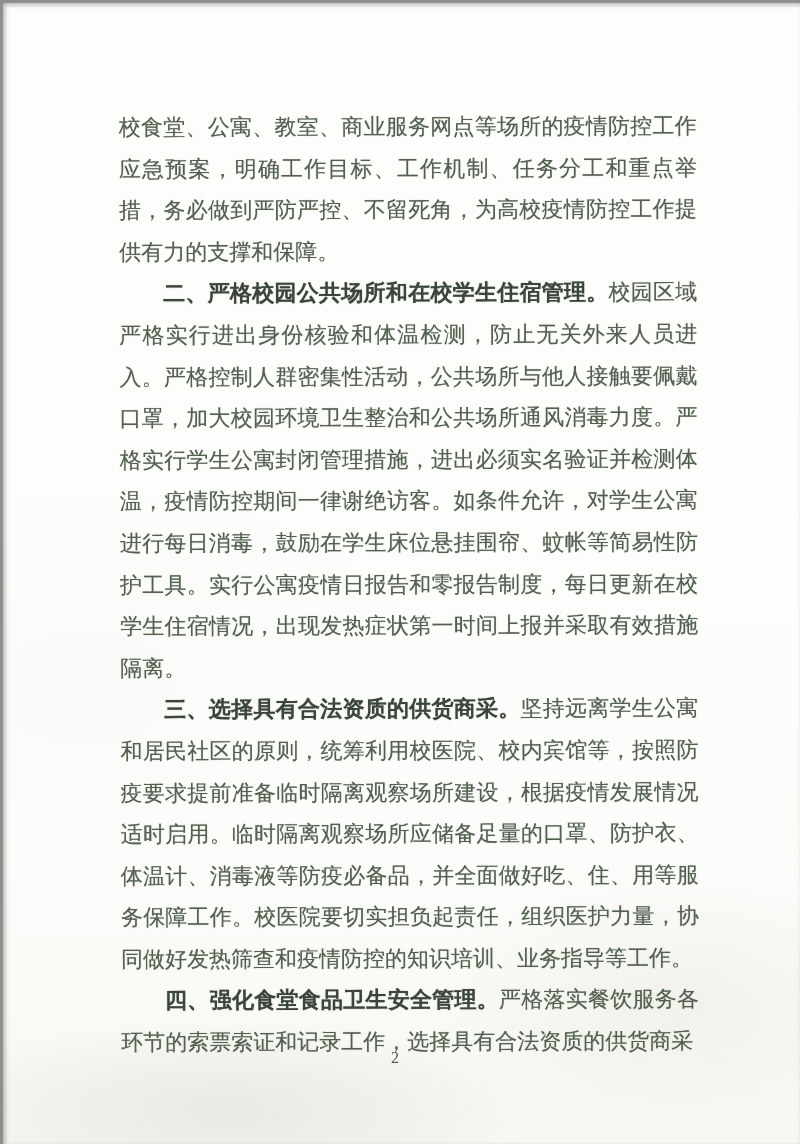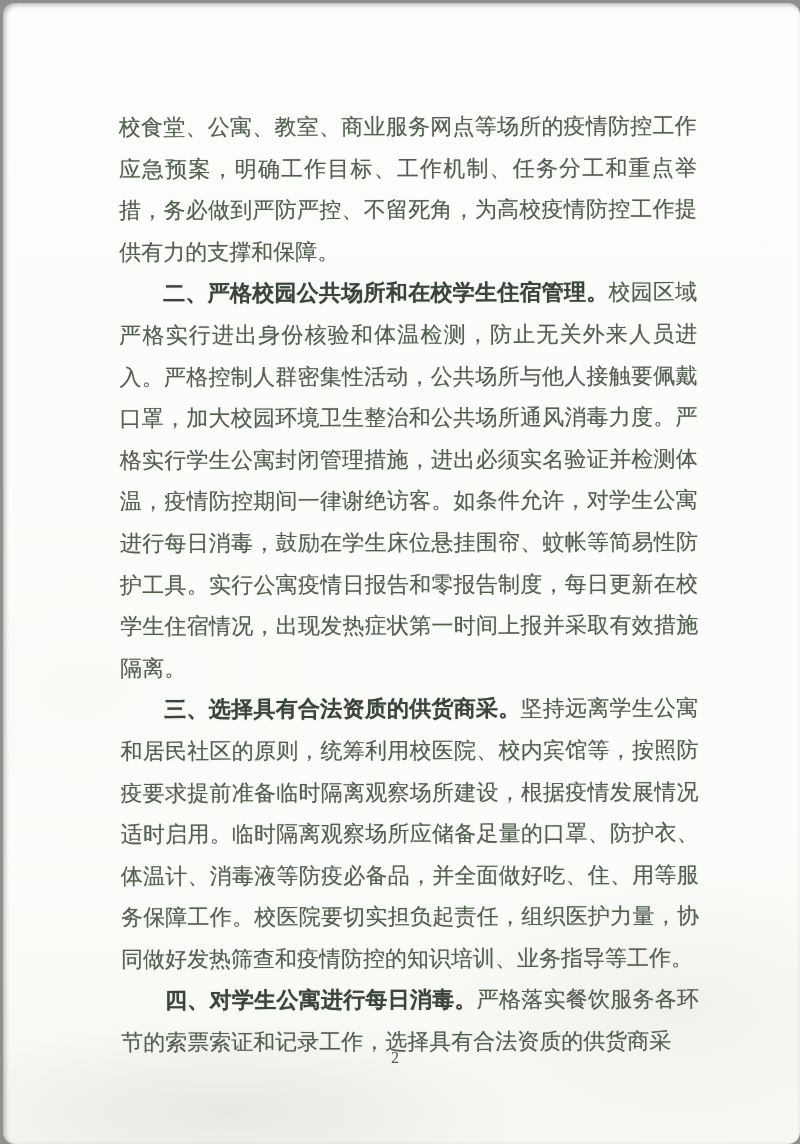--- a/index.html
+++ b/index.html
@@ -19,21 +19,20 @@
     left: 3px;
     top: 3px;
     width: 797px;
     height: 1141px;
     background:
       radial-gradient(ellipse 480px 140px at 28% 97%, rgba(216,214,204,0.45), rgba(255,255,255,0) 65%),
       radial-gradient(ellipse 420px 220px at 85% 88%, rgba(234,233,226,0.5), rgba(255,255,255,0) 60%),
       radial-gradient(ellipse 500px 300px at 10% 60%, rgba(248,248,245,0.6), rgba(255,255,255,0) 70%),
       linear-gradient(180deg, #fdfdfc 0%, #fcfcfa 72%, #f7f7f3 100%);
     box-shadow: inset 2px 2px 4px rgba(110,110,108,0.5);
-    border-radius: 12px;
   }
   .text-block {
     position: absolute;
     left: 117px;
     top: 103px;
     width: 578px;
     font-size: 22px;
     line-height: 41.6px;
     color: #53604f;
     text-align: justify;
@@ -69,19 +68,19 @@
 <div class="page">
 
   <div class="text-block">
 
     <p class="para no-indent"><span>校食堂、公寓、教室、商业服务网点等场所的疫情防控工作应急预案，明确工作目标、工作机制、任务分工和重点举措，务必做到严防严控、不留死角，为高校疫情防控工作提供有力的支撑和保障。</span></p>
 
     <p class="para"><span class="head">二、严格校园公共场所和在校学生住宿管理。</span><span>校园区域严格实行进出身份核验和体温检测，防止无关外来人员进入。严格控制人群密集性活动，公共场所与他人接触要佩戴口罩，加大校园环境卫生整治和公共场所通风消毒力度。严格实行学生公寓封闭管理措施，进出必须实名验证并检测体温，疫情防控期间一律谢绝访客。如条件允许，对学生公寓进行每日消毒，鼓励在学生床位悬挂围帘、蚊帐等简易性防护工具。实行公寓疫情日报告和零报告制度，每日更新在校学生住宿情况，出现发热症状第一时间上报并采取有效措施隔离。</span></p>
 
     <p class="para"><span class="head">三、选择具有合法资质的供货商采。</span><span>坚持远离学生公寓和居民社区的原则，统筹利用校医院、校内宾馆等，按照防疫要求提前准备临时隔离观察场所建设，根据疫情发展情况适时启用。临时隔离观察场所应储备足量的口罩、防护衣、体温计、消毒液等防疫必备品，并全面做好吃、住、用等服务保障工作。校医院要切实担负起责任，组织医护力量，协同做好发热筛查和疫情防控的知识培训、业务指导等工作。</span></p>
 
-    <p class="para"><span class="head">四、对学生公寓进行每日消毒。</span><span>严格落实餐饮服务各环节的索票索证和记录工作，选择具有合法资质的供货商采</span></p>
+    <p class="para"><span class="head">四、强化食堂食品卫生安全管理。</span><span>严格落实餐饮服务各环节的索票索证和记录工作，选择具有合法资质的供货商采</span></p>
 
   </div>
 
   <div class="page-number">2</div>
 
 </div>
 
 </body></html>

